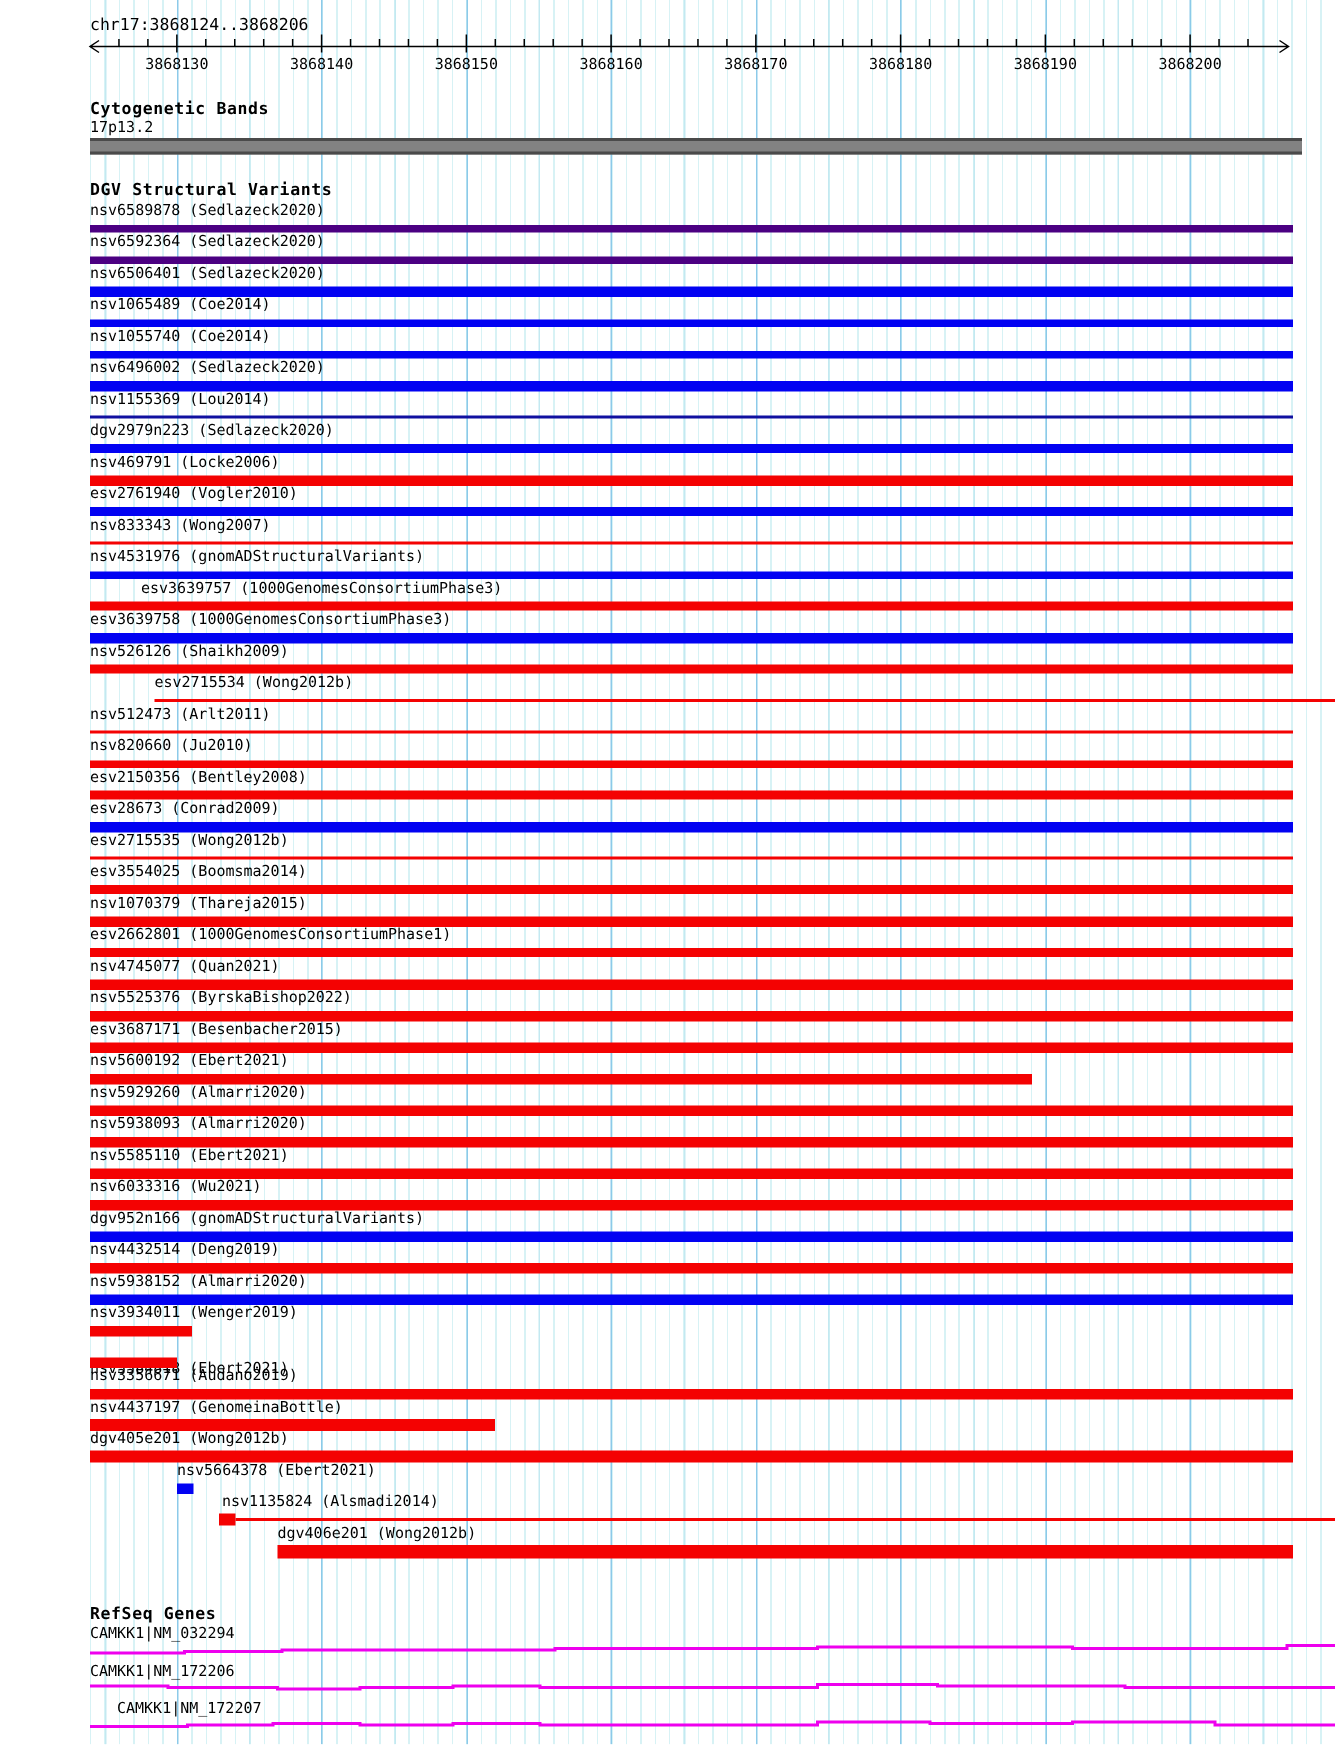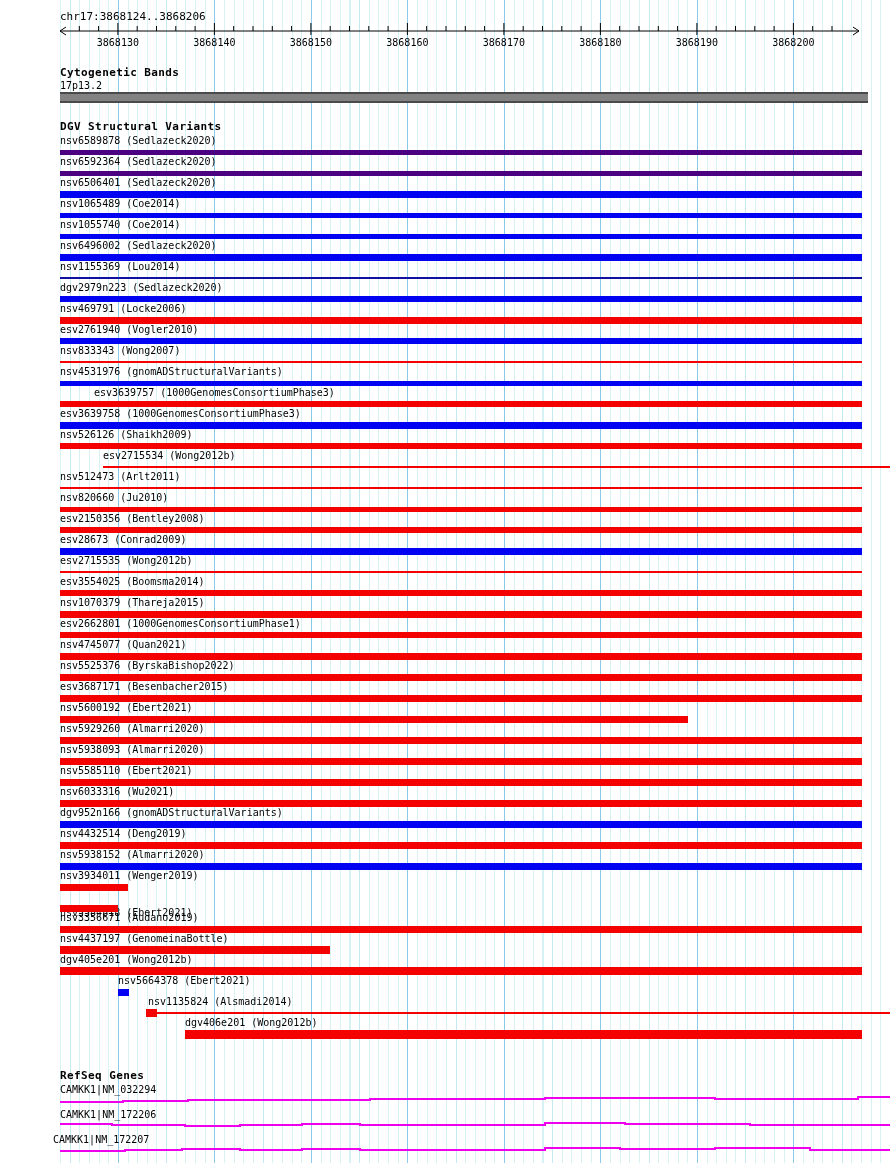--- a/index.html
+++ b/index.html
@@ -241,21 +241,21 @@
       <div class="vrow" style="top: 1017px;">
         <div class="label" style="left: 185px; top: 0px;">dgv406e201 (Wong2012b)</div>
         <div class="bar" style="left: 185px; width: 677px; top: 13px; height: 9px; background: rgb(244, 2, 2);"></div>
       </div>
     </div>
 
   <div class="title" style="left:60px;top:1070px;">RefSeq Genes</div>
   <div id="gene-labels">
       <div class="label" style="left: 60px; top: 1084px;">CAMKK1|NM_032294</div>
       <div class="label" style="left: 60px; top: 1109px;">CAMKK1|NM_172206</div>
-      <div class="label" style="left: 53px; top: 1134px;">CAMKK1|NM_172207</div>
+      <div class="label" style="left: 78px; top: 1134px;">CAMKK1|NM_172207</div>
     </div>
   <svg id="genes-svg">
       <polyline points="60,1102 123,1102 123,1101 188,1101 188,1100 370,1100 370,1099 545,1099 545,1098 715,1098 715,1099 858,1099 858,1097 890,1097" fill="none" stroke="#EE00EE" stroke-width="2"></polyline>
       <polyline points="60,1124 112,1124 112,1125 185,1125 185,1126 240,1126 240,1125 302,1125 302,1124 360,1124 360,1125 545,1125 545,1123 625,1123 625,1124 750,1124 750,1125 890,1125" fill="none" stroke="#EE00EE" stroke-width="2"></polyline>
       <polyline points="60,1151 125,1151 125,1150 182,1150 182,1149 240,1149 240,1150 302,1150 302,1149 360,1149 360,1150 545,1150 545,1148 620,1148 620,1149 715,1149 715,1148 810,1148 810,1150 890,1150" fill="none" stroke="#EE00EE" stroke-width="2"></polyline>
     </svg>
 
 </div>
 
 </body></html>

